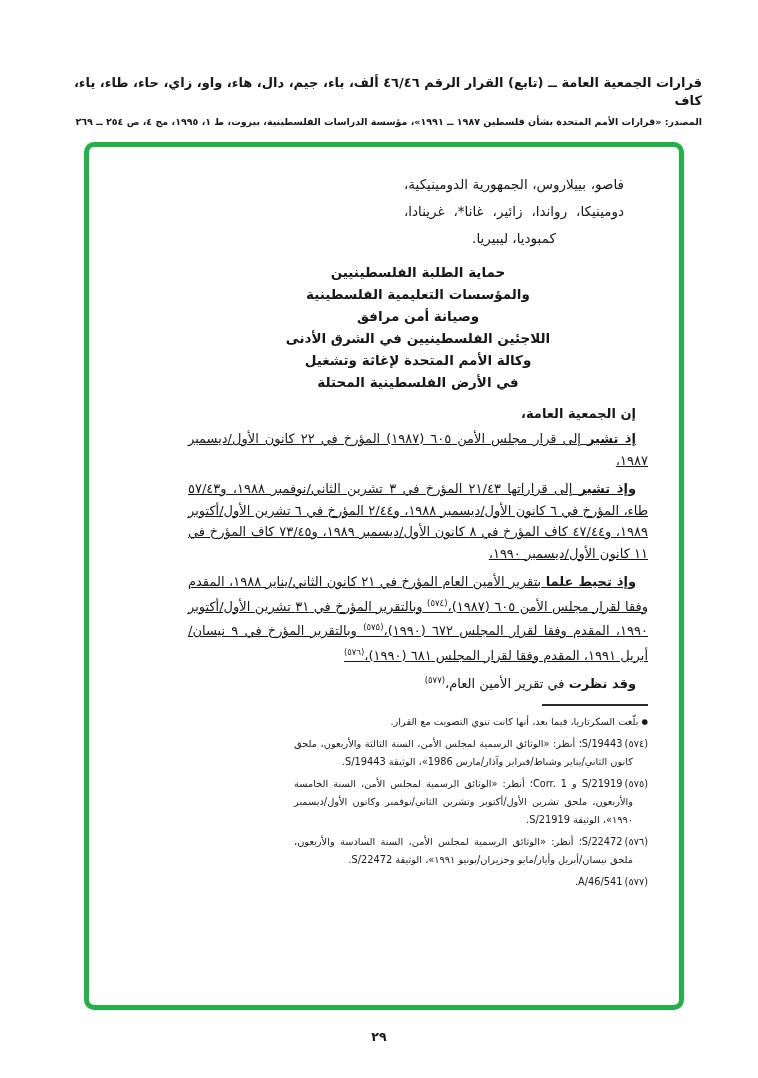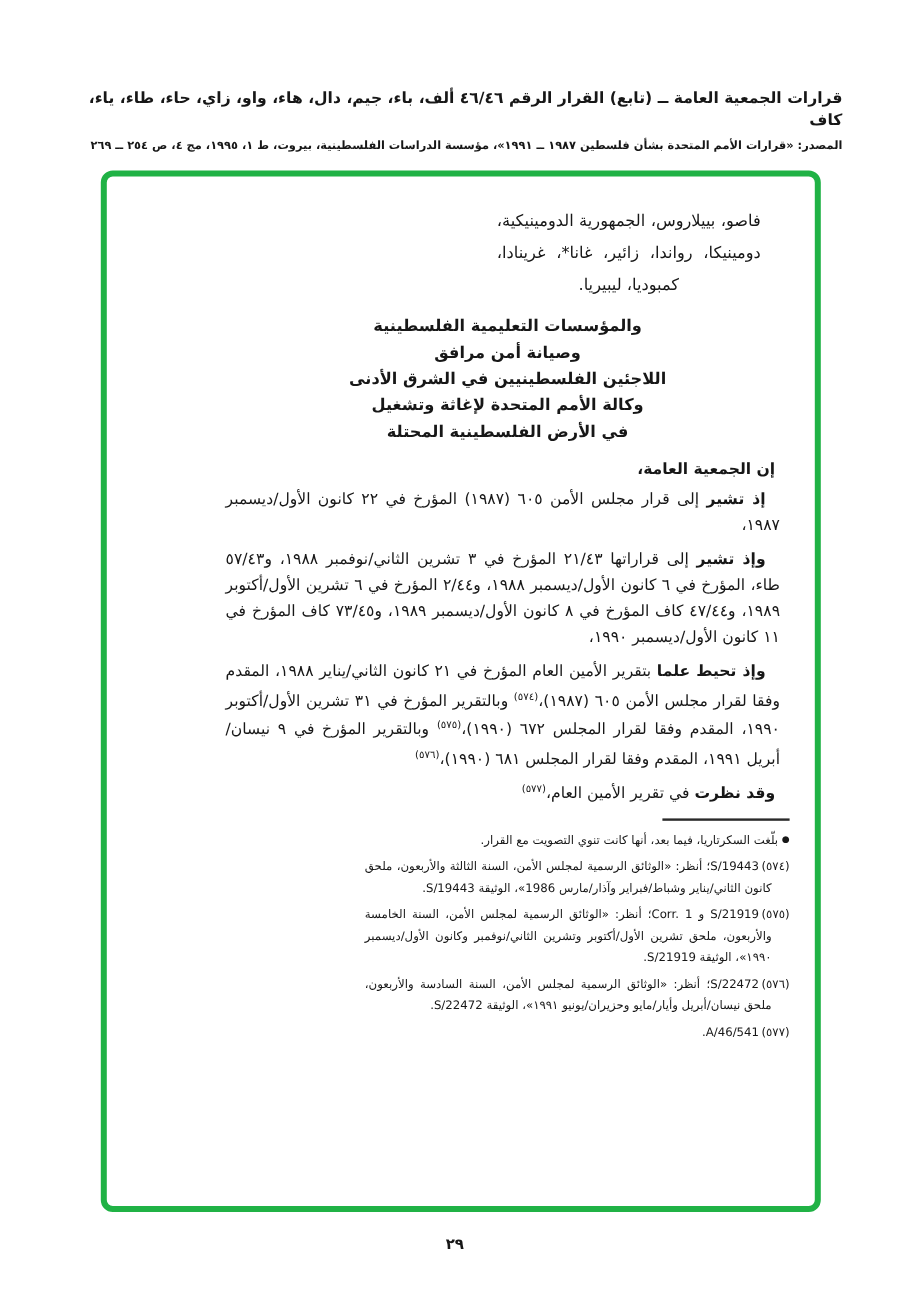--- a/index.html
+++ b/index.html
@@ -21,21 +21,21 @@
 
   
   .doc-box {
     position:absolute; left:84px; top:142px;
     width:590px; height:858px;
     border:5px solid var(--green); border-radius:10px;
     background:#ffffff;
   }
   .doc-content {
     position:absolute; inset:0;
-    padding:22px 21px 0 99px;
+    padding:22px 31px 0 99px;
     direction:rtl; overflow:hidden;
   }
 
   
   .countries {
     width:220px; margin:2px 24px 0 0;
     font-size:13.5px; line-height:27px;
     text-align:justify; text-align-last:center;
   }
 
@@ -43,22 +43,22 @@
     text-align:center; font-weight:bold; font-size:13.5px; margin-top:15px;
   }
   .res-title {
     text-align:center; font-weight:bold; font-size:13.5px;
     line-height:22px; margin-top:9px;
   }
 
   .opening { font-weight:bold; font-size:13px; margin:13px 0 0 0; text-indent:12px; }
 
   .para {
-    margin:7px 8px 0 0; font-size:13px; line-height:21.5px;
-    text-align:justify; text-indent:12px;
+    margin:7px 0 0 0; font-size:13px; line-height:21.5px;
+    text-align:justify; text-indent:12px;text-decoration:underline;
   }
   .lead { font-weight:bold; }
   .sup  { font-size:8.5px; vertical-align:5px; unicode-bidi:isolate; }
 
   .closing { margin-top:9px; font-size:13px; text-indent:12px; }
 
   
   .fn-sep {
     width:106px; height:0; border-top:2px solid #2a2a2a;
     margin:12px 0 7px auto;
@@ -84,20 +84,21 @@
   <div class="hdr-line2">المصدر: «قرارات الأمم المتحدة بشأن فلسطين ١٩٨٧ ــ ١٩٩١»، مؤسسة الدراسات الفلسطينية، بيروت، ط ١، ١٩٩٥، مج ٤، ص ٢٥٤ ــ ٢٦٩</div>
 </div>
 
 <div class="doc-box">
   <div class="doc-content">
 
     <div class="countries">فاصو، بييلاروس، الجمهورية الدومينيكية، دومينيكا، رواندا، زائير، غانا*، غرينادا، كمبوديا، ليبيريا.</div>
 
 
     <div class="res-title">
+      <div>حماية الطلبة الفلسطينيين</div>
       <div>والمؤسسات التعليمية الفلسطينية</div>
       <div>وصيانة أمن مرافق</div>
       <div>اللاجئين الفلسطينيين في الشرق الأدنى</div>
       <div>وكالة الأمم المتحدة لإغاثة وتشغيل</div>
       <div>في الأرض الفلسطينية المحتلة</div>
     </div>
 
     <div class="opening">إن الجمعية العامة،</div>
 
     <p class="para"><span class="lead">إذ تشير</span> <span>إلى قرار مجلس الأمن ٦٠٥ (١٩٨٧) المؤرخ في ٢٢ كانون الأول/ديسمبر ١٩٨٧،</span></p>

